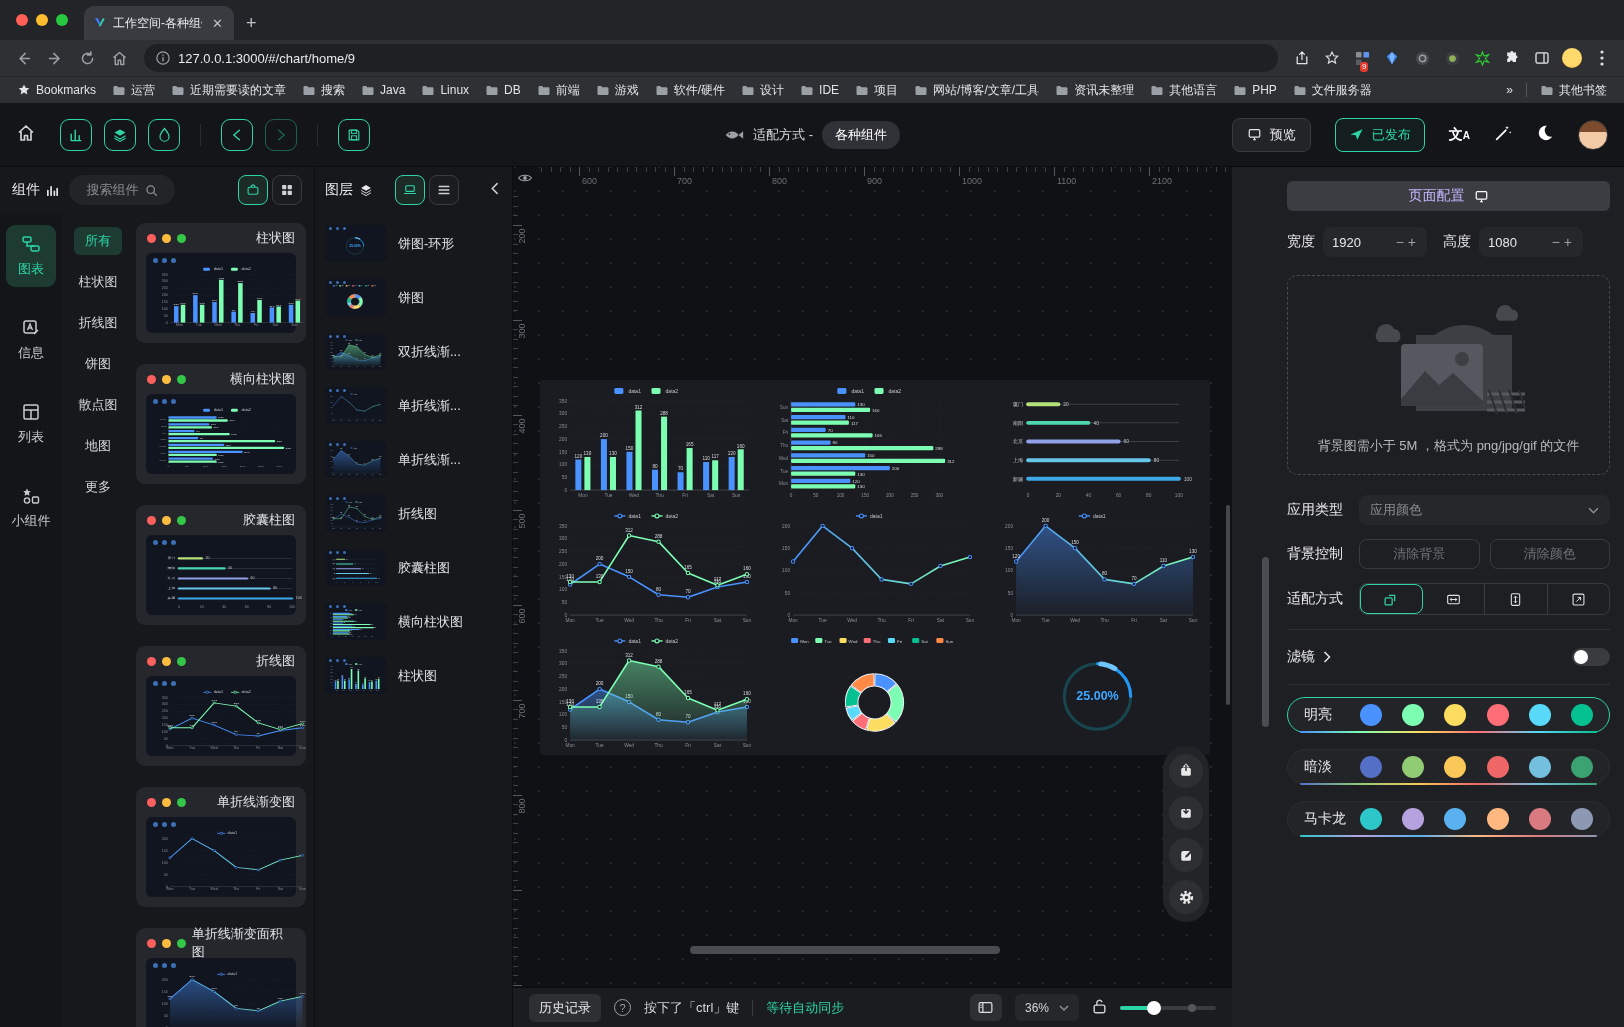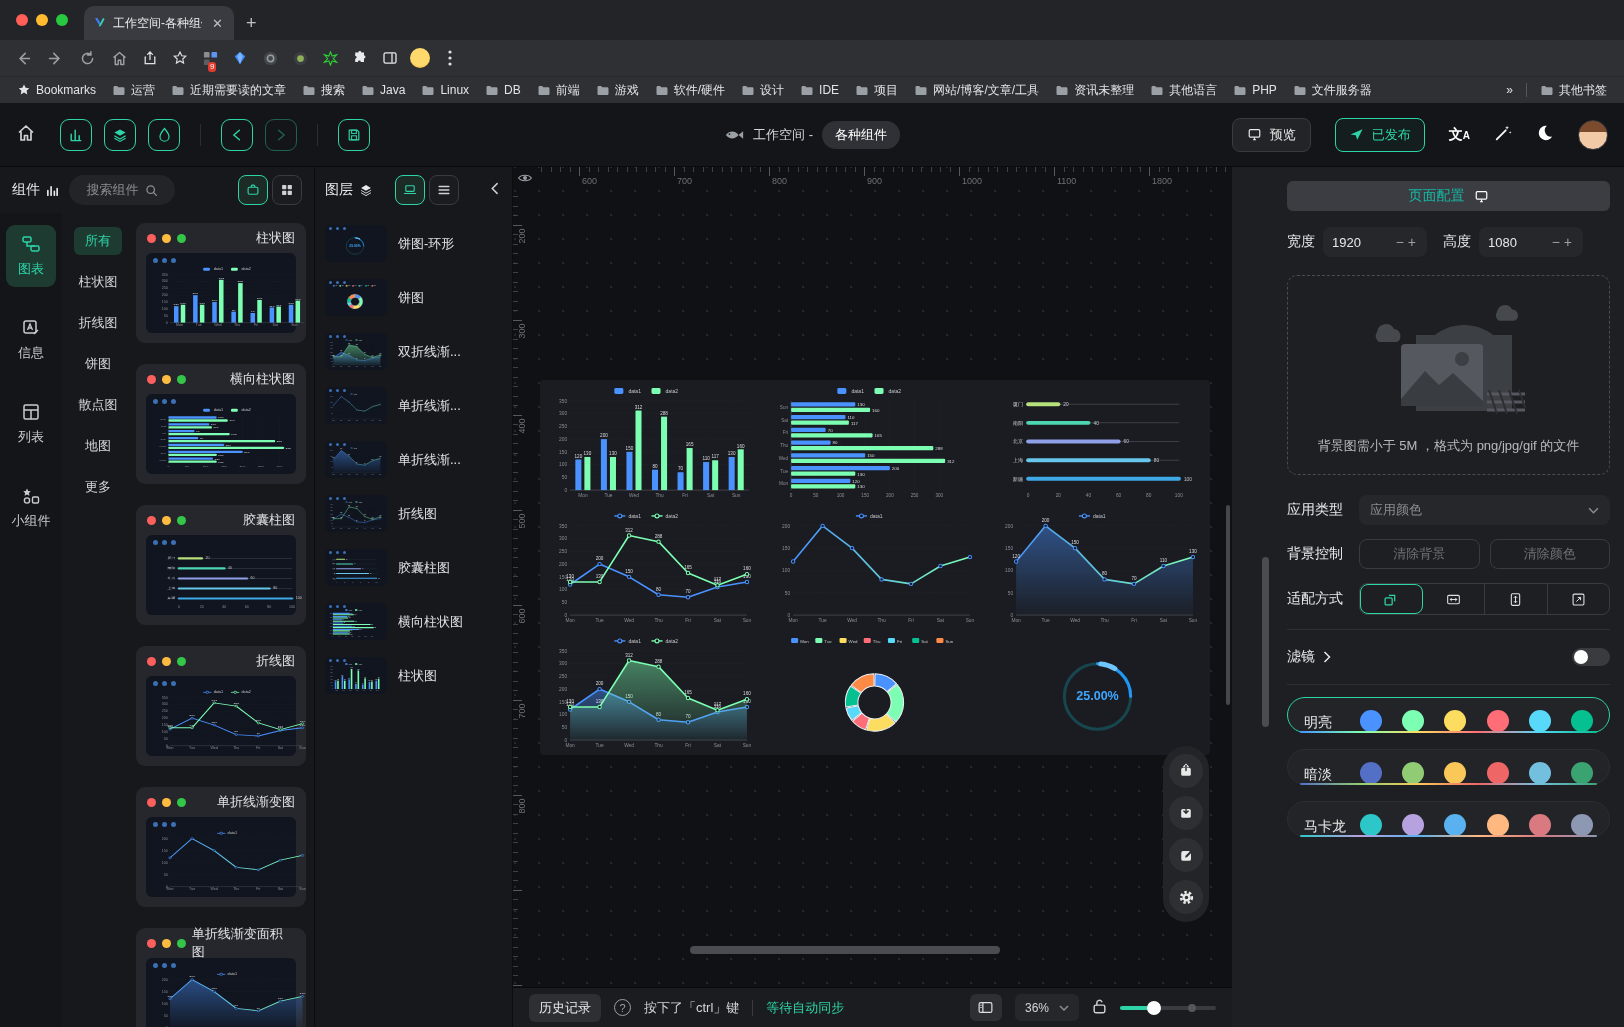--- a/index.html
+++ b/index.html
@@ -108,21 +108,21 @@
   .panelbtn{width:32px;height:27px;background:#2e2f33;border-radius:6px;display:flex;align-items:center;justify-content:center;color:#dfe1e4}
   .zoomsel{height:27px;background:#26272b;border-radius:6px;display:flex;align-items:center;gap:10px;padding:0 10px;font-size:12px;color:#d5d7da}
   .slider{width:96px;height:4px;background:#3a3b3f;border-radius:2px;position:relative}
   .slider .fill{position:absolute;left:0;top:0;height:4px;width:34px;background:#2dd4a7;border-radius:2px}
   .slider .knob{position:absolute;left:27px;top:-5px;width:14px;height:14px;border-radius:50%;background:#fff}
   .slider .knob2{position:absolute;left:68px;top:-2px;width:8px;height:8px;border-radius:50%;background:#55575c}
 
   
   .right-panel{width:392px;background:#1e1f23;padding:14px 14px 0 55px;position:relative;overflow:hidden}
   .rp-scrollthumb{position:absolute;left:30px;top:390px;width:7px;height:170px;background:#4a4c51;border-radius:4px}
-  .rp-headbtn{height:30px;background:#3c3d42;border-radius:6px;display:flex;align-items:center;justify-content:center;gap:9px;color:#14b8a6;font-size:14px;margin-bottom:16px}
+  .rp-headbtn{height:30px;background:#3c3d42;border-radius:6px;display:flex;align-items:center;justify-content:center;gap:9px;color:#c4b5fd;font-size:14px;margin-bottom:16px}
   .dim-row{display:flex;align-items:center;gap:8px;margin-bottom:18px}
   .dim-row .lab{font-size:14px;color:#e8e8e8}
   .numin{width:104px;height:30px;background:#26272b;border-radius:8px;display:flex;align-items:center;padding:0 9px;font-size:13px;color:#e8e8e8;}
   .numin .v{flex:1}
   .numin .st{color:#9aa0a6;font-size:14px;padding:0 2px}
   .upload{border:1px dashed #4a4c51;border-radius:10px;height:200px;display:flex;flex-direction:column;align-items:center;justify-content:center;gap:6px;margin-bottom:20px}
   .upload .cap{font-size:13px;color:#b7babd}
   .rp-row{display:flex;align-items:center;margin-bottom:14px}
   .rp-row .lab{width:72px;font-size:14px;color:#e8e8e8;flex:none}
   .swatch{flex:1;height:24px;border-radius:13px;border:2px solid #101114;
@@ -133,21 +133,21 @@
   .clrbtn{flex:1;height:30px;border:1px solid #3a3b3f;border-radius:8px;background:transparent;color:#6f7277;font-size:13px;display:flex;align-items:center;justify-content:center}
   .seg{flex:1;display:flex;border:1px solid #3a3b3f;border-radius:8px}
   .segc{flex:1;height:30px;display:flex;align-items:center;justify-content:center;color:#dfe1e4;border-right:1px solid #3a3b3f}
   .segc:last-child{border-right:none}
   .segc.sel{outline:1px solid #2dd4a7;outline-offset:-1px;border-radius:8px;color:#2dd4a7}
   .rp-div{height:1px;background:#2e3035;margin:2px 0 12px}
   .filter-row{display:flex;align-items:center;margin-bottom:12px;padding:6px 0}
   .filter-row .lab{font-size:14px;color:#e8e8e8;display:flex;align-items:center;gap:8px}
   .toggle{margin-left:auto;width:38px;height:18px;border-radius:9px;background:#3a3b3f;position:relative}
   .toggle .tk{position:absolute;left:2px;top:2px;width:14px;height:14px;border-radius:50%;background:#fff}
-  .theme-row{height:36px;border:1px solid #2c2d31;border-radius:18px;background:#232428;display:flex;align-items:flex-end;padding:0 16px;margin-bottom:16px;position:relative}
+  .theme-row{height:36px;border:1px solid #2c2d31;border-radius:18px;background:#232428;display:flex;align-items:center;padding:0 16px;margin-bottom:16px;position:relative}
   .theme-row.sel{border-color:#2dd4a7}
   .theme-row .tn{width:56px;font-size:14px;color:#e8e8e8;flex:none}
   .theme-row .dots{flex:1;display:flex;justify-content:space-between;align-items:center}
   .theme-row .dots i{width:22px;height:22px;border-radius:50%}
   .theme-row .grad{position:absolute;left:12px;right:12px;bottom:-1px;height:2px;border-radius:2px}
 </style>
 </head>
 <body>
 
 <div class="screen">
@@ -182,20 +182,27 @@
     <span class="navic">
         <svg width="17" height="17" viewBox="0 0 20 20">
           <path d="M16 10 a6 6 0 1 1 -2-4.5 M14 2 v4 h-4" stroke="currentColor" stroke-width="1.8" fill="none" stroke-linecap="round"></path>
         </svg>
       </span>
     <span class="navic">
         <svg width="17" height="17" viewBox="0 0 20 20">
           <path d="M3 9 L10 3 L17 9 M5 8 V17 H8.5 V12 H11.5 V17 H15 V8" stroke="currentColor" stroke-width="1.7" fill="none" stroke-linejoin="round"></path>
         </svg>
       </span>
+    <div class="urlpill">
+      <svg width="14" height="14" viewBox="0 0 16 16">
+          <circle cx="8" cy="8" r="7" stroke="#9aa0a6" fill="none" stroke-width="1.4"></circle>
+          <path d="M8 7.2 V11.5 M8 4.6 v.2" stroke="#9aa0a6" stroke-width="1.5" stroke-linecap="round"></path>
+        </svg>
+      <span>127.0.0.1:3000/#/chart/home/9</span>
+    </div>
     <span class="chromeic">
         <svg width="16" height="16" viewBox="0 0 20 20">
           <path d="M10 12 V3 M7 5.5 L10 2.5 L13 5.5" stroke="currentColor" stroke-width="1.6" fill="none" stroke-linecap="round"></path>
           <path d="M5 9 H4 V17 H16 V9 H15" stroke="currentColor" stroke-width="1.6" fill="none"></path>
         </svg>
       </span>
     <span class="chromeic">
         <svg width="16" height="16" viewBox="0 0 20 20">
           <path d="M10 2.5 l2.2 4.7 5 .6 -3.7 3.5 1 5 -4.5-2.6 -4.5 2.6 1-5 L2.8 7.8 l5-.6 Z" stroke="currentColor" stroke-width="1.4" fill="none"></path>
         </svg>
@@ -412,21 +419,21 @@
           <rect x="7" y="4" width="6" height="4" stroke="currentColor" stroke-width="1.3" fill="none"></rect>
           <rect x="7" y="11" width="6" height="5" stroke="currentColor" stroke-width="1.3" fill="none"></rect>
         </svg>
       </span>
     <div class="abar-title">
       <svg width="20" height="16" viewBox="0 0 22 16">
           <path d="M2 8 C6 3 12 3 16 8 C12 13 6 13 2 8 Z" fill="#9aa0a6"></path>
           <path d="M16 8 L21 4 V12 Z" fill="#9aa0a6"></path>
           <circle cx="6" cy="7" r="1" fill="#17181b"></circle>
         </svg>
-      <span>工作空间 -</span>
+      <span>适配方式 -</span>
       <span class="ws-pill">各种组件</span>
     </div>
     <div class="abar-right">
       <span class="btn-preview">
         <svg width="15" height="15" viewBox="0 0 20 20">
             <rect x="3" y="3.5" width="14" height="10" rx="1.5" stroke="currentColor" stroke-width="1.6" fill="none"></rect>
             <path d="M8 17 h4 M10 14 v3" stroke="currentColor" stroke-width="1.6"></path>
           </svg>
         <span>预览</span>
       </span>
@@ -1440,21 +1447,21 @@
             <i class="tick-h" style="left: 528.5px; height: 5px;"></i>
             <i class="tick-h" style="left: 538px; height: 5px;"></i>
             <i class="tick-h" style="left: 547.5px; height: 5px;"></i>
             <i class="tick-h" style="left: 557px; height: 5px;"></i>
             <i class="tick-h" style="left: 566.5px; height: 5px;"></i>
             <i class="tick-h" style="left: 576px; height: 5px;"></i>
             <i class="tick-h" style="left: 585.5px; height: 5px;"></i>
             <i class="tick-h" style="left: 595px; height: 5px;"></i>
             <i class="tick-h" style="left: 604.5px; height: 5px;"></i>
             <i class="tick-h" style="left: 614px; height: 9px; background: rgb(85, 88, 94);"></i>
-            <span class="rnum" style="left: 617px;">1800</span>
+            <span class="rnum" style="left: 617px;">2100</span>
             <i class="tick-h" style="left: 623.5px; height: 5px;"></i>
             <i class="tick-h" style="left: 633px; height: 5px;"></i>
             <i class="tick-h" style="left: 642.5px; height: 5px;"></i>
             <i class="tick-h" style="left: 652px; height: 5px;"></i>
             <i class="tick-h" style="left: 661.5px; height: 5px;"></i>
             <i class="tick-h" style="left: 671px; height: 5px;"></i>
             <i class="tick-h" style="left: 680.5px; height: 5px;"></i>
             <i class="tick-h" style="left: 690px; height: 5px;"></i>
           </div>
         <div class="ruler-v" id="rulerV">

